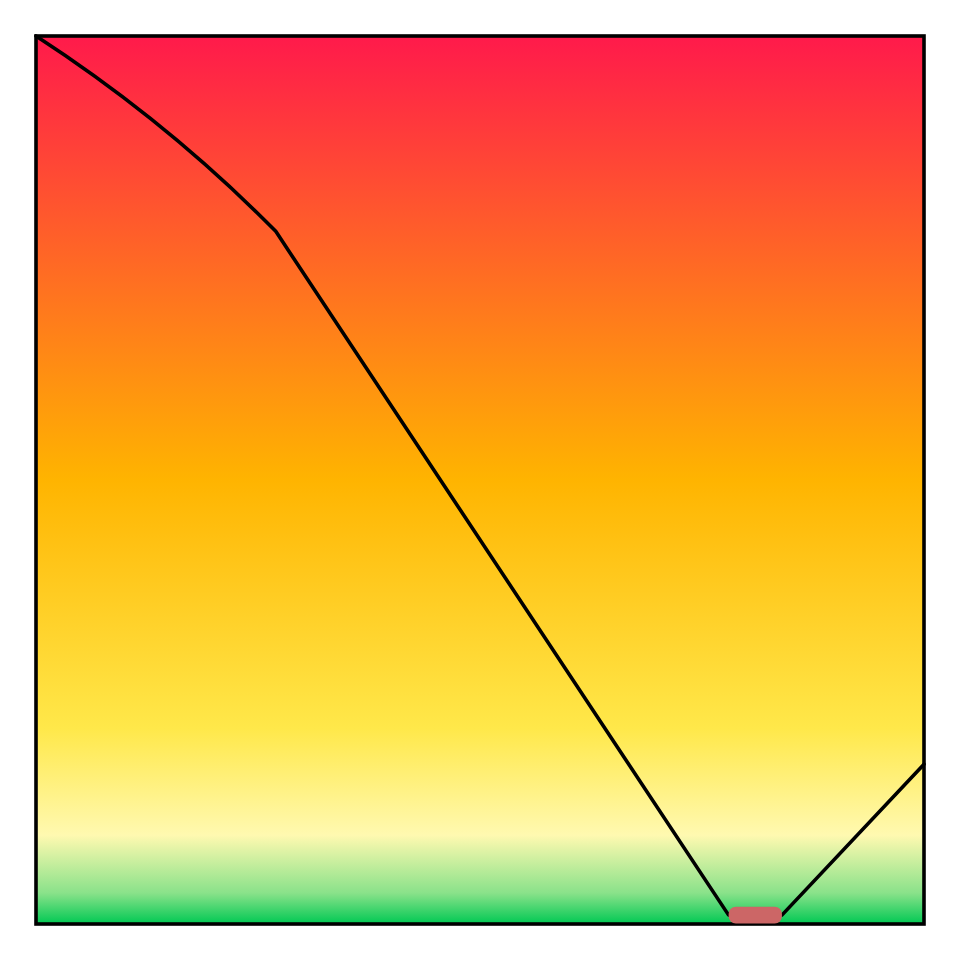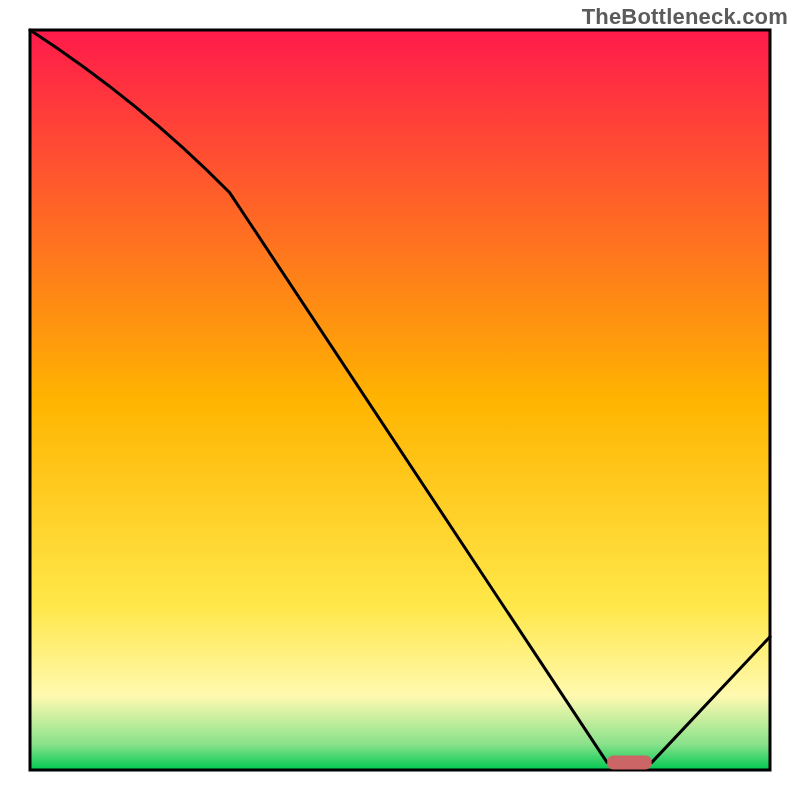--- a/index.html
+++ b/index.html
@@ -26,21 +26,20 @@
   }
   svg {
     display: block;
   }
 </style>
 </head>
 <body>
 
 <div class="container">
 
-  <div class="watermark">TheBottleneck.com</div>
 
   <svg width="800" height="800" viewBox="0 0 800 800">
 
     <defs>
       <linearGradient id="bg-grad" x1="0" y1="0" x2="0" y2="1">
 
       <stop offset="0%" stop-color="#ff1a4b"></stop>
           <stop offset="50%" stop-color="#ffb400"></stop>
           <stop offset="78%" stop-color="#ffe84a"></stop>
           <stop offset="90%" stop-color="#fff9b0"></stop>

